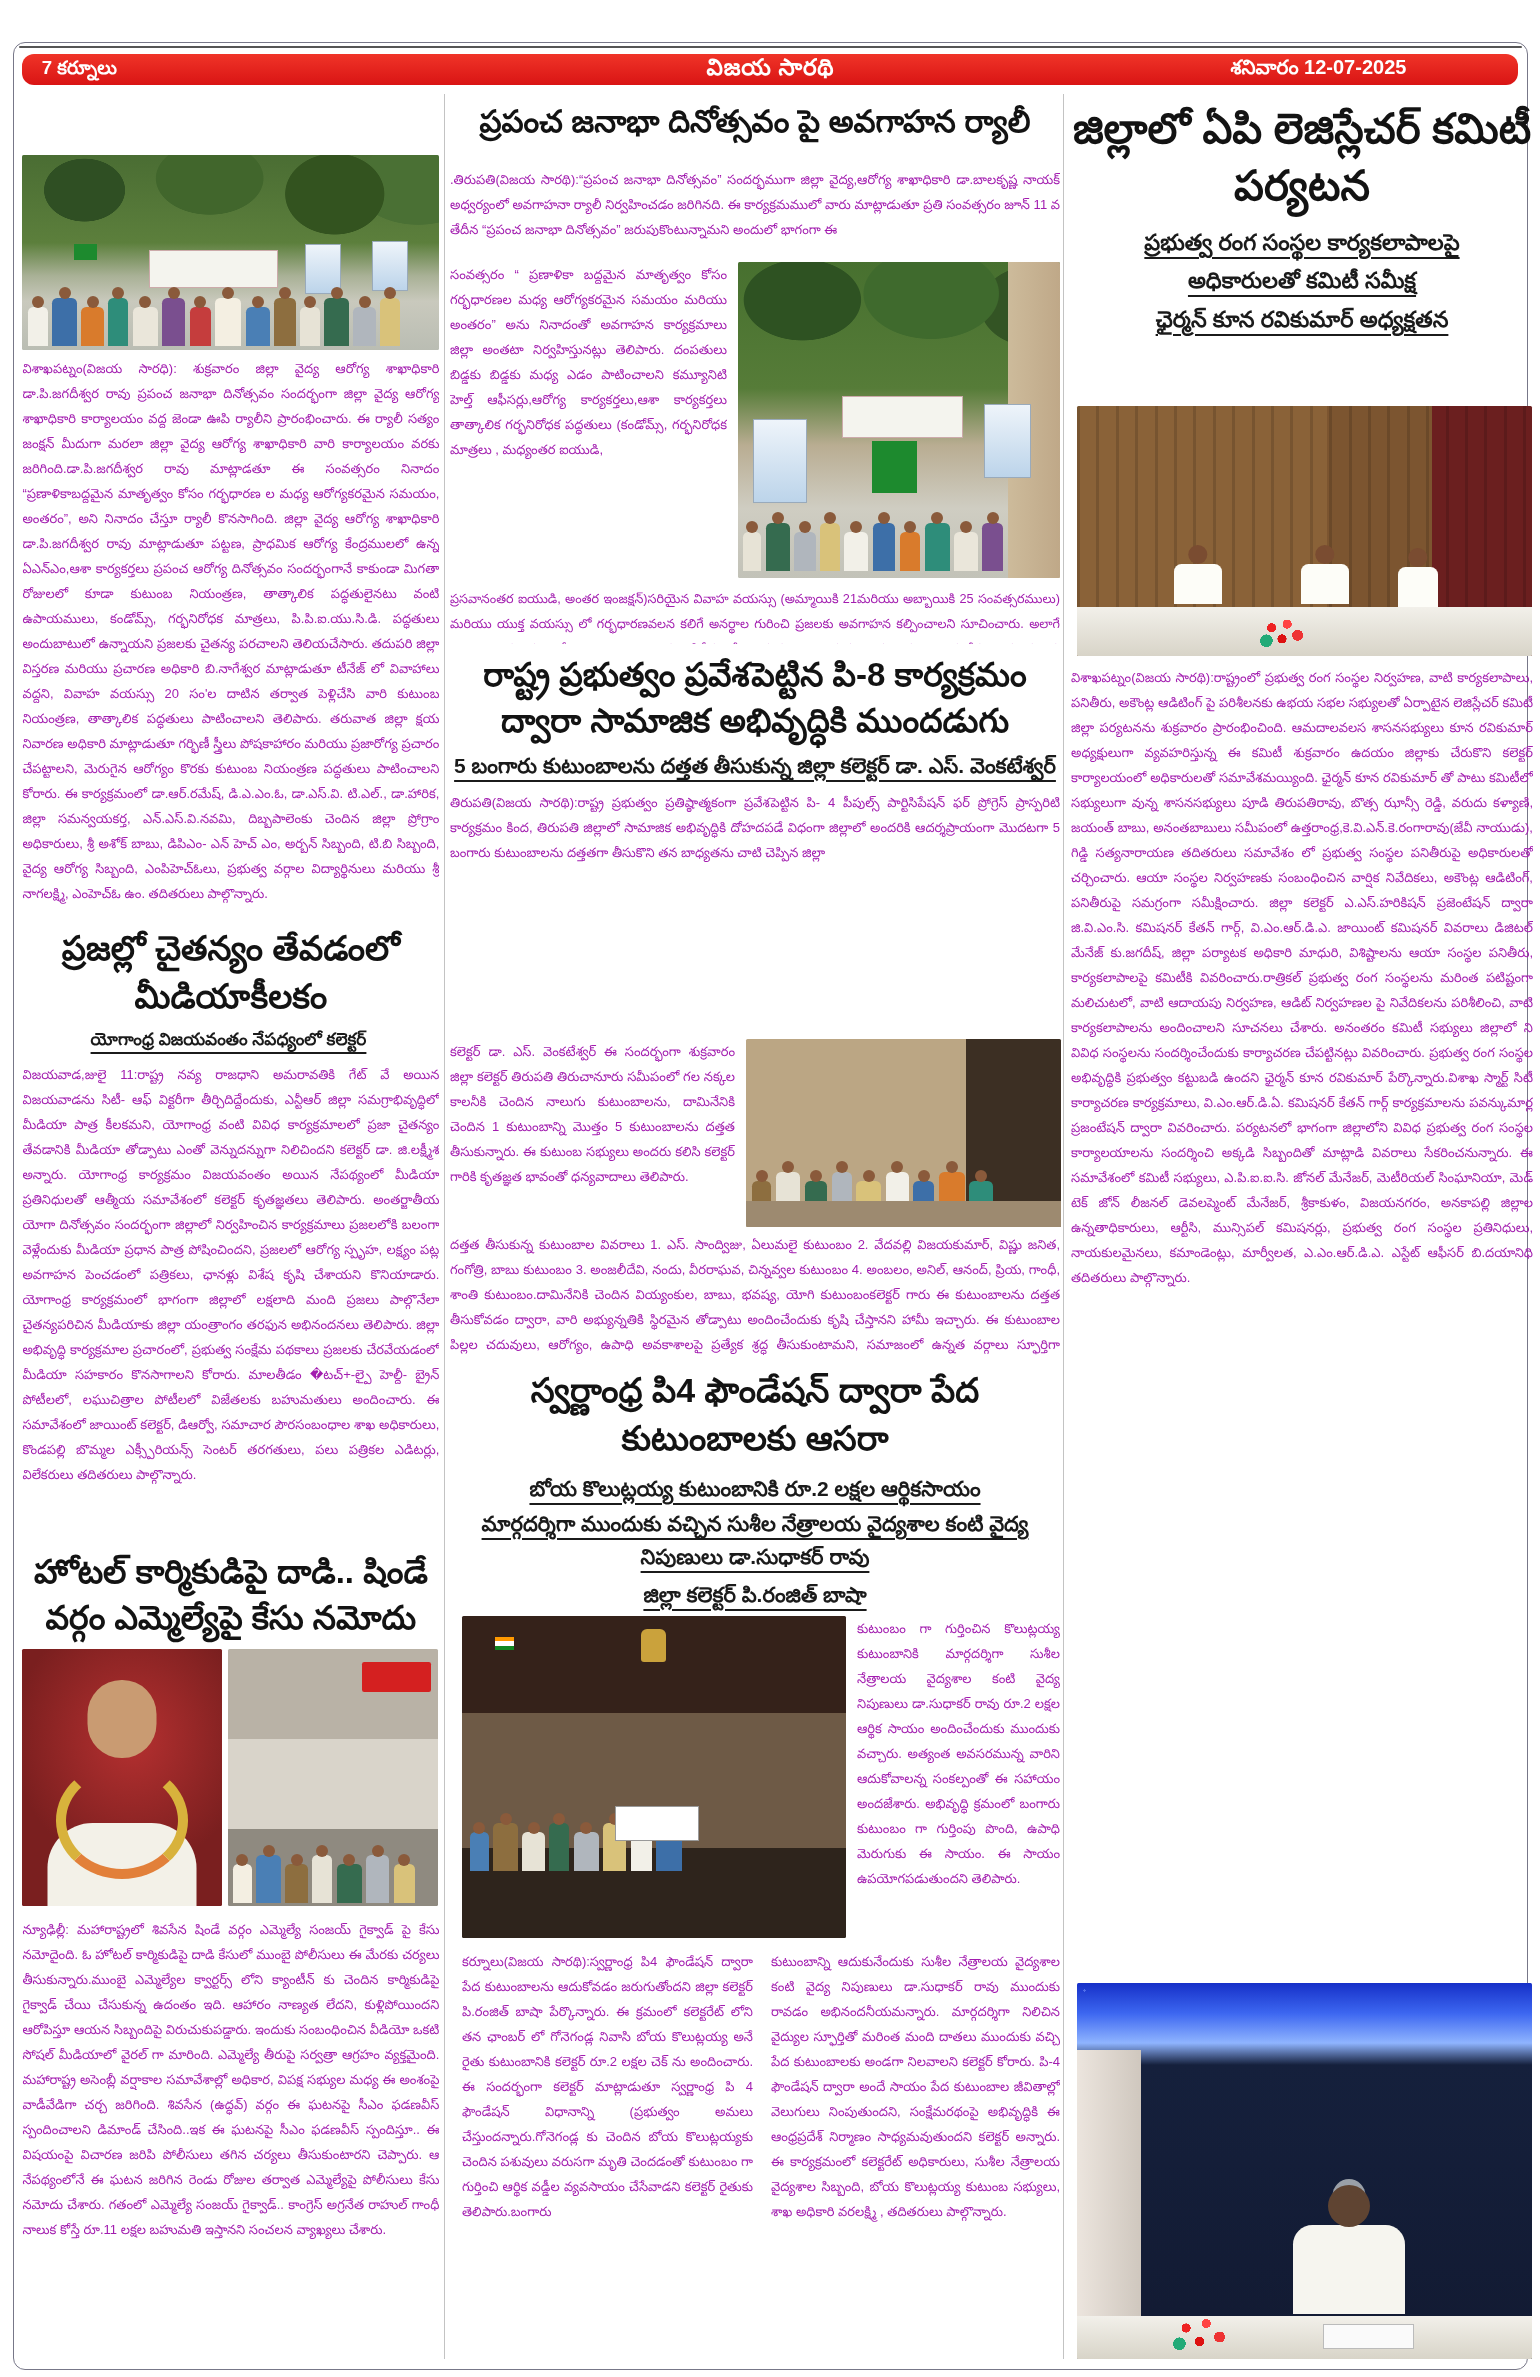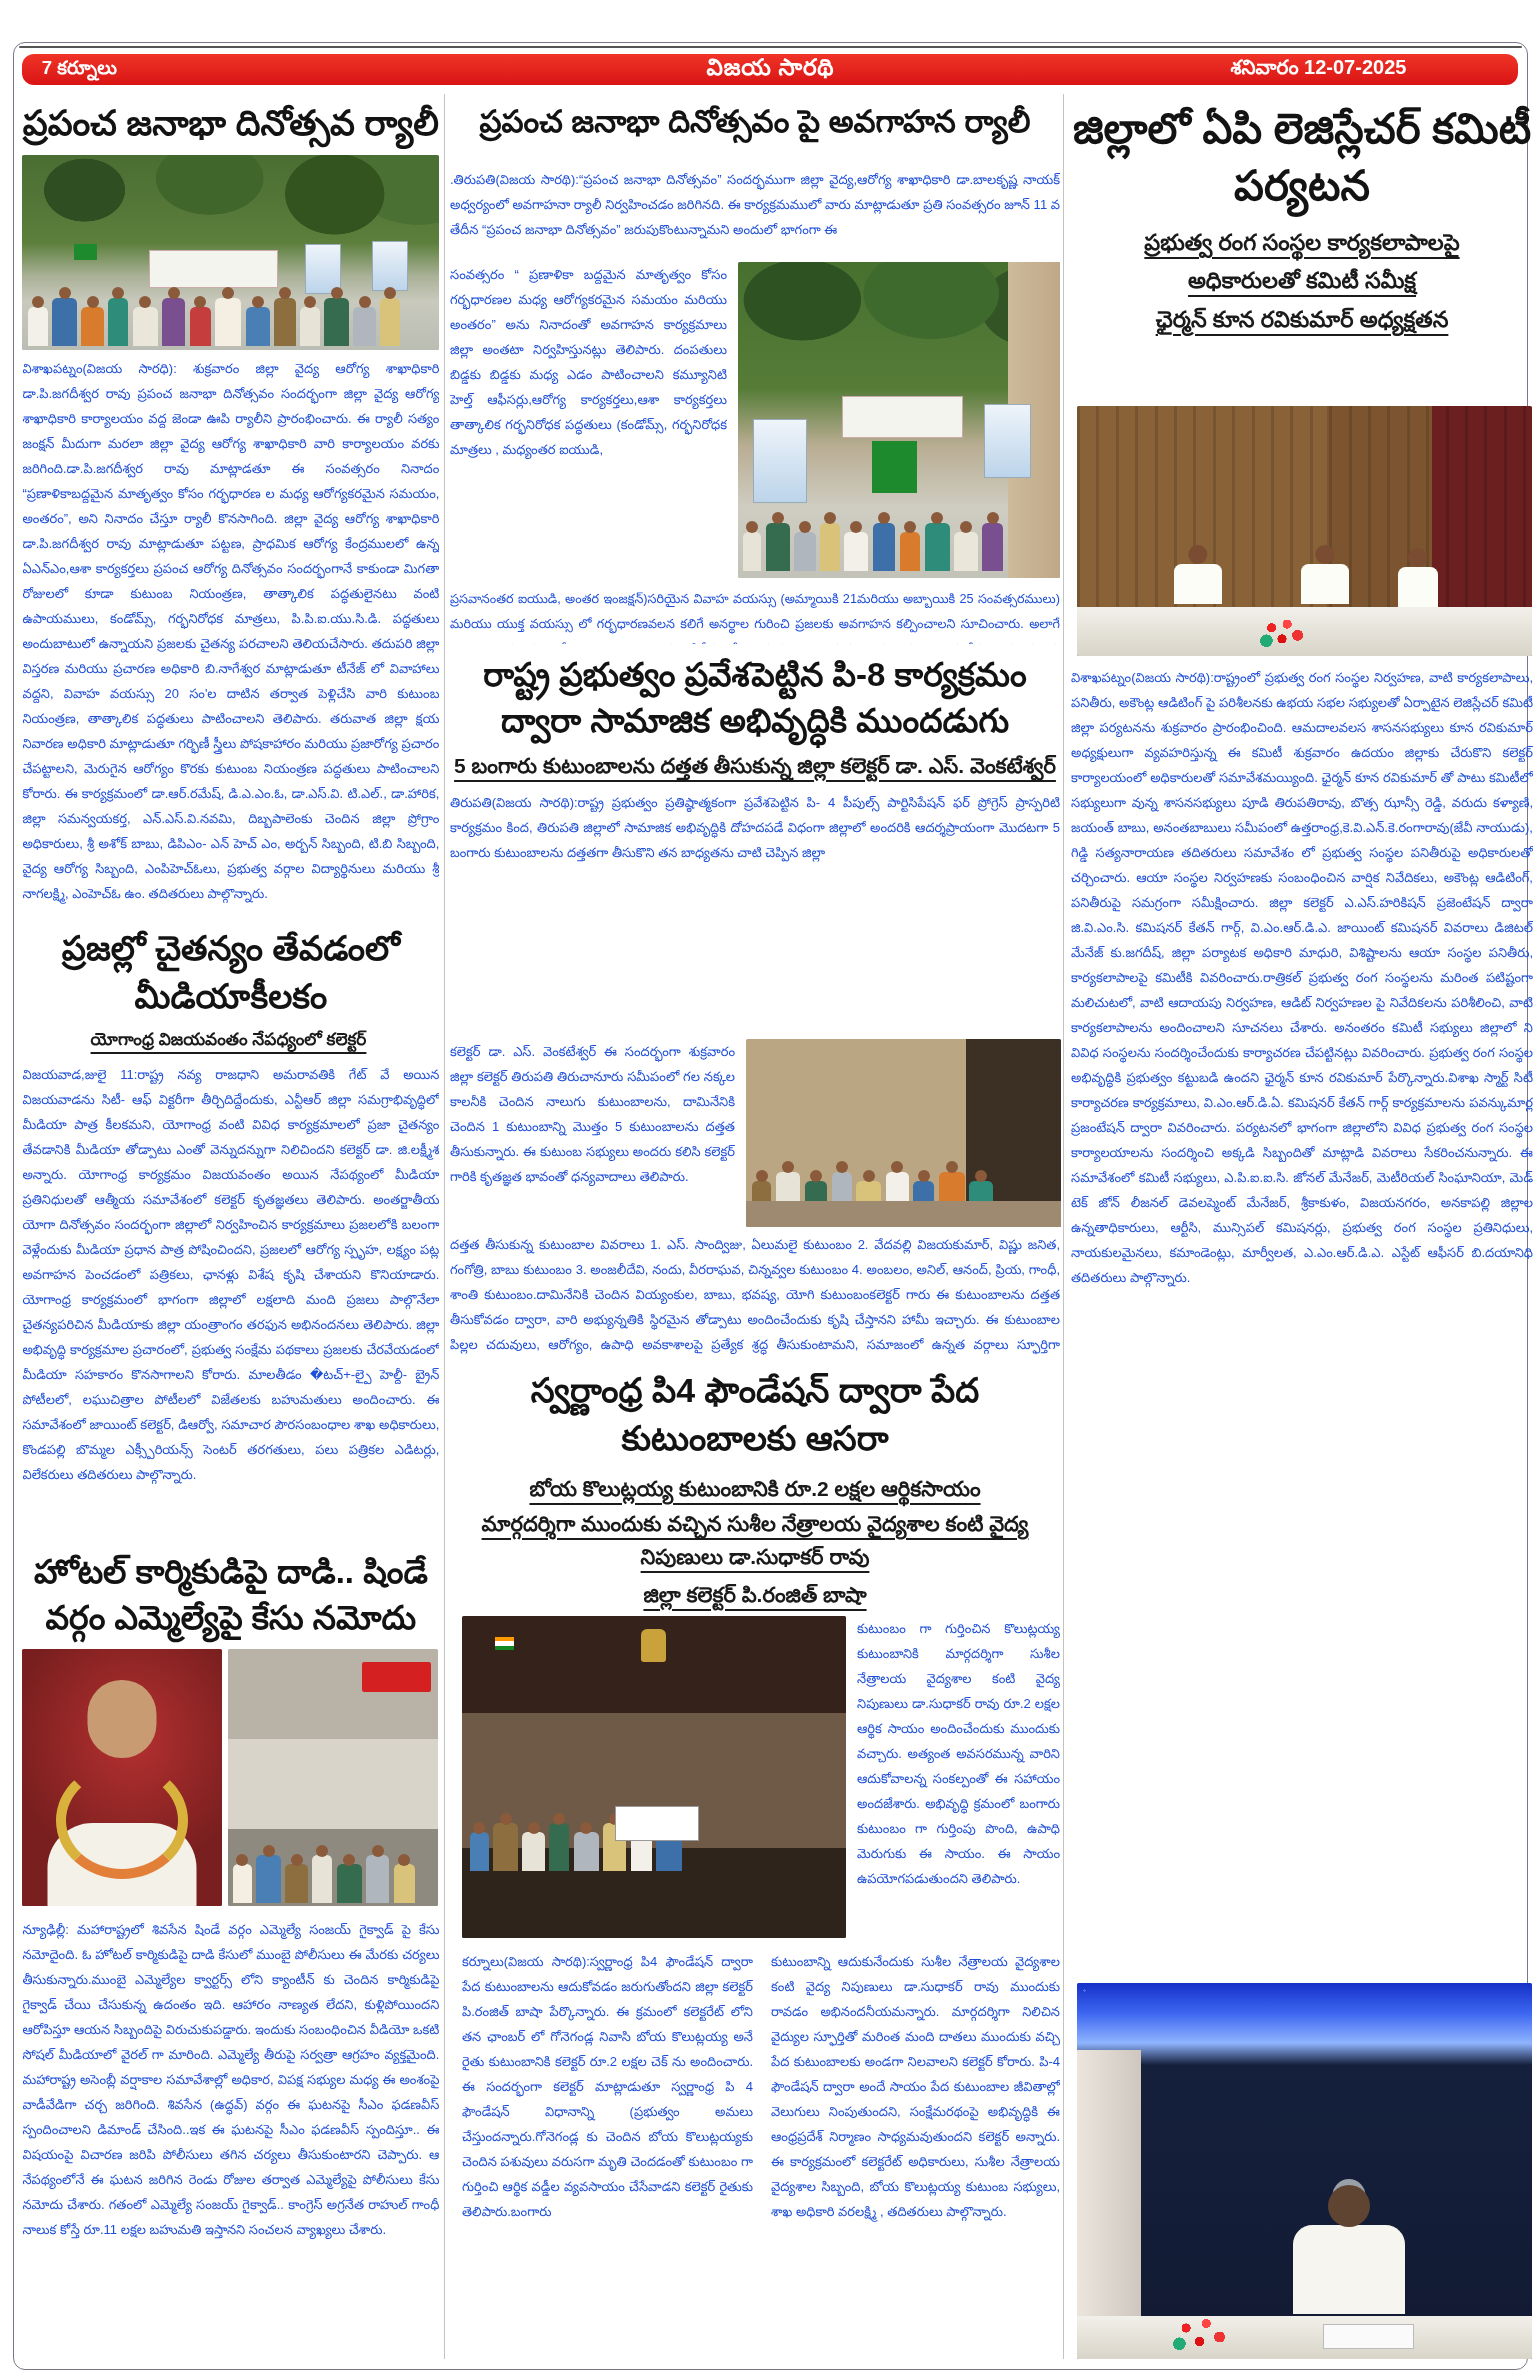--- a/index.html
+++ b/index.html
@@ -9,21 +9,21 @@
          border:1.5px solid #778;border-radius:12px;pointer-events:none;}
   .topline{position:absolute;left:19.4px;top:46px;right:19.4px;height:2.2px;background:#555;border-radius:1.5px;}
   .banner{position:absolute;left:22.4px;top:54px;width:1496px;height:31px;background:linear-gradient(#f03428,#d91414);
           border-radius:12px;display:flex;align-items:center;color:#fff;}
   .banner .b-left{font-size:18.6px;font-weight:bold;margin-left:19.4px;}
   .banner .b-center{position:absolute;left:0;right:0;text-align:center;font-size:23px;font-weight:800;letter-spacing:0.7px;}
   .banner .b-right{position:absolute;right:112px;font-size:20px;font-weight:bold;}
   .vrule{position:absolute;top:94px;bottom:18px;width:0.7px;background:#c3c3c3;}
   .headline{position:absolute;font-weight:800;color:#131313;text-align:center;}
   .subhead{position:absolute;font-weight:700;color:#1b1b1b;text-align:center;text-decoration:underline;text-underline-offset:6.7px;text-decoration-thickness:1.5px;}
-  .body{position:absolute;font-size:13px;line-height:25px;text-align:justify;color:#1d4ed8;overflow:hidden;}
+  .body{position:absolute;font-size:13px;line-height:25px;text-align:justify;color:#a21caf;overflow:hidden;}
   .photo{position:absolute;overflow:hidden;border-radius:1.5px;}
   
   .crowd{position:absolute;display:flex;align-items:flex-end;gap:4.5px;}
   .person{position:relative;border-radius:5.2px 5.2px 0 0;}
   .person:before{content:"";position:absolute;left:50%;top:-10.4px;transform:translateX(-50%);
                  width:12px;height:12px;border-radius:50%;background:#8a5a3b;}
   
   .ph-rally-l{background:
       radial-gradient(67px 52px at 15% 18%,#2f4f23 0 60%,transparent 61%),
       radial-gradient(89px 60px at 45% 12%,#41662c 0 60%,transparent 61%),
@@ -92,21 +92,20 @@
 
   <div class="banner">
     <span class="b-left">7 కర్నూలు</span>
     <span class="b-center">విజయ సారథి</span>
     <span class="b-right">శనివారం 12-07-2025</span>
   </div>
 
   <div class="vrule" style="left:444px;"></div>
   <div class="vrule" style="left:1063px;"></div>
 
-  <div class="headline" style="left:22.4px;top:98px;width:417px;font-size:35px;line-height:49px;">ప్రపంచ జనాభా దినోత్సవ ర్యాలీ</div>
 
   <div class="photo ph-rally-l" style="left:22.4px;top:155px;width:417px;height:195px;">
     <div class="ph-flag" style="left:52px;top:89px;width:22.4px;height:16.4px;"></div>
     <div class="ph-banner" style="left:127px;top:95px;width:127px;height:36px;"></div>
     <div class="poster" style="left:283px;top:89px;width:34px;height:48px;"></div>
     <div class="poster" style="left:350px;top:86px;width:34px;height:48px;"></div>
     <div class="crowd" style="left:6px;bottom:4.5px;right:6px;height:72px;">
         <div class="person" style="height: 39px; width: 19.4px; background: rgb(242, 240, 232);"></div>
         <div class="person" style="height: 48px; width: 24.6px; background: rgb(61, 111, 168);"></div>
         <div class="person" style="height: 39px; width: 22.4px; background: rgb(217, 123, 44);"></div>

